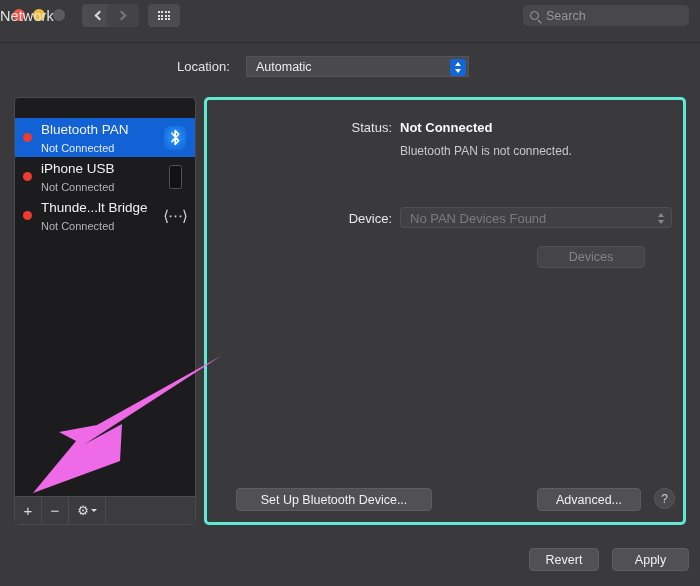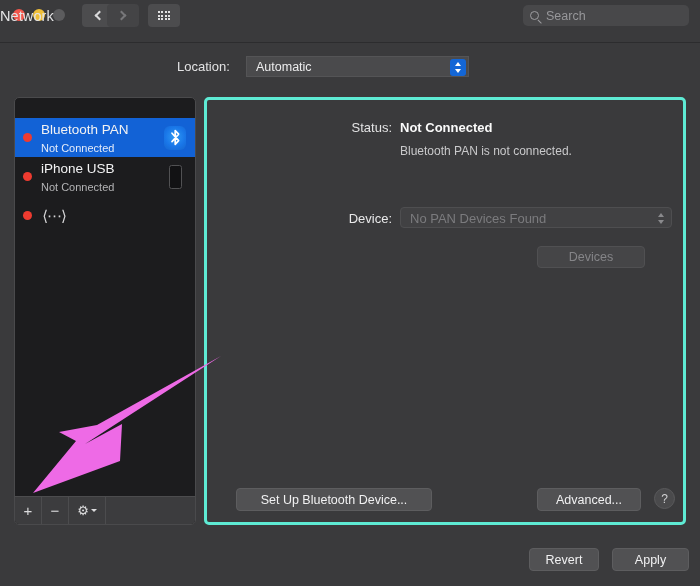--- a/index.html
+++ b/index.html
@@ -235,20 +235,24 @@
           <span class="row-name">iPhone USB</span>
           <span class="row-sub">Not Connected</span>
         </span>
         <span class="row-icon">
           <span class="phone-icon"></span>
         </span>
       </div>
 
       <div class="row">
         <span class="dot" style="background: rgb(238, 59, 48);"></span>
+        <span class="row-text">
+          <span class="row-name">Thunde...lt Bridge</span>
+          <span class="row-sub">Not Connected</span>
+        </span>
         <span class="row-icon">
           <span class="tb-icon">⟨⋯⟩</span>
         </span>
       </div>
 
     </div>
 
     <div class="sb-footer">
       <div class="sb-btn">+</div>
       <div class="sb-btn">−</div>

